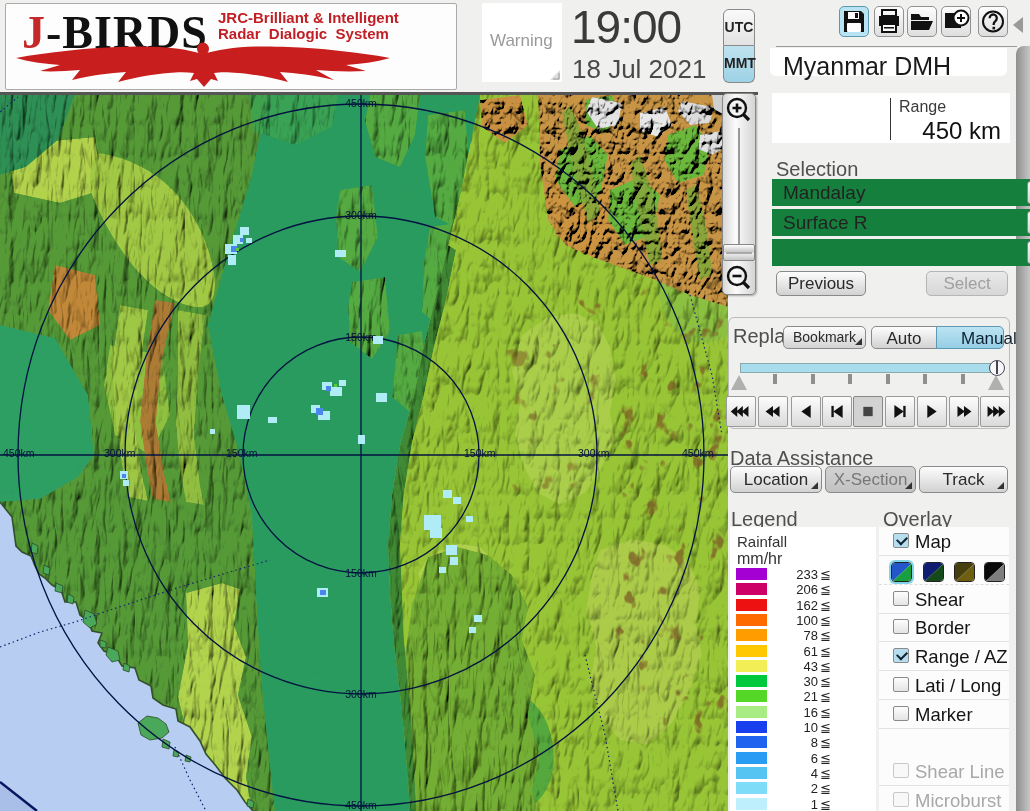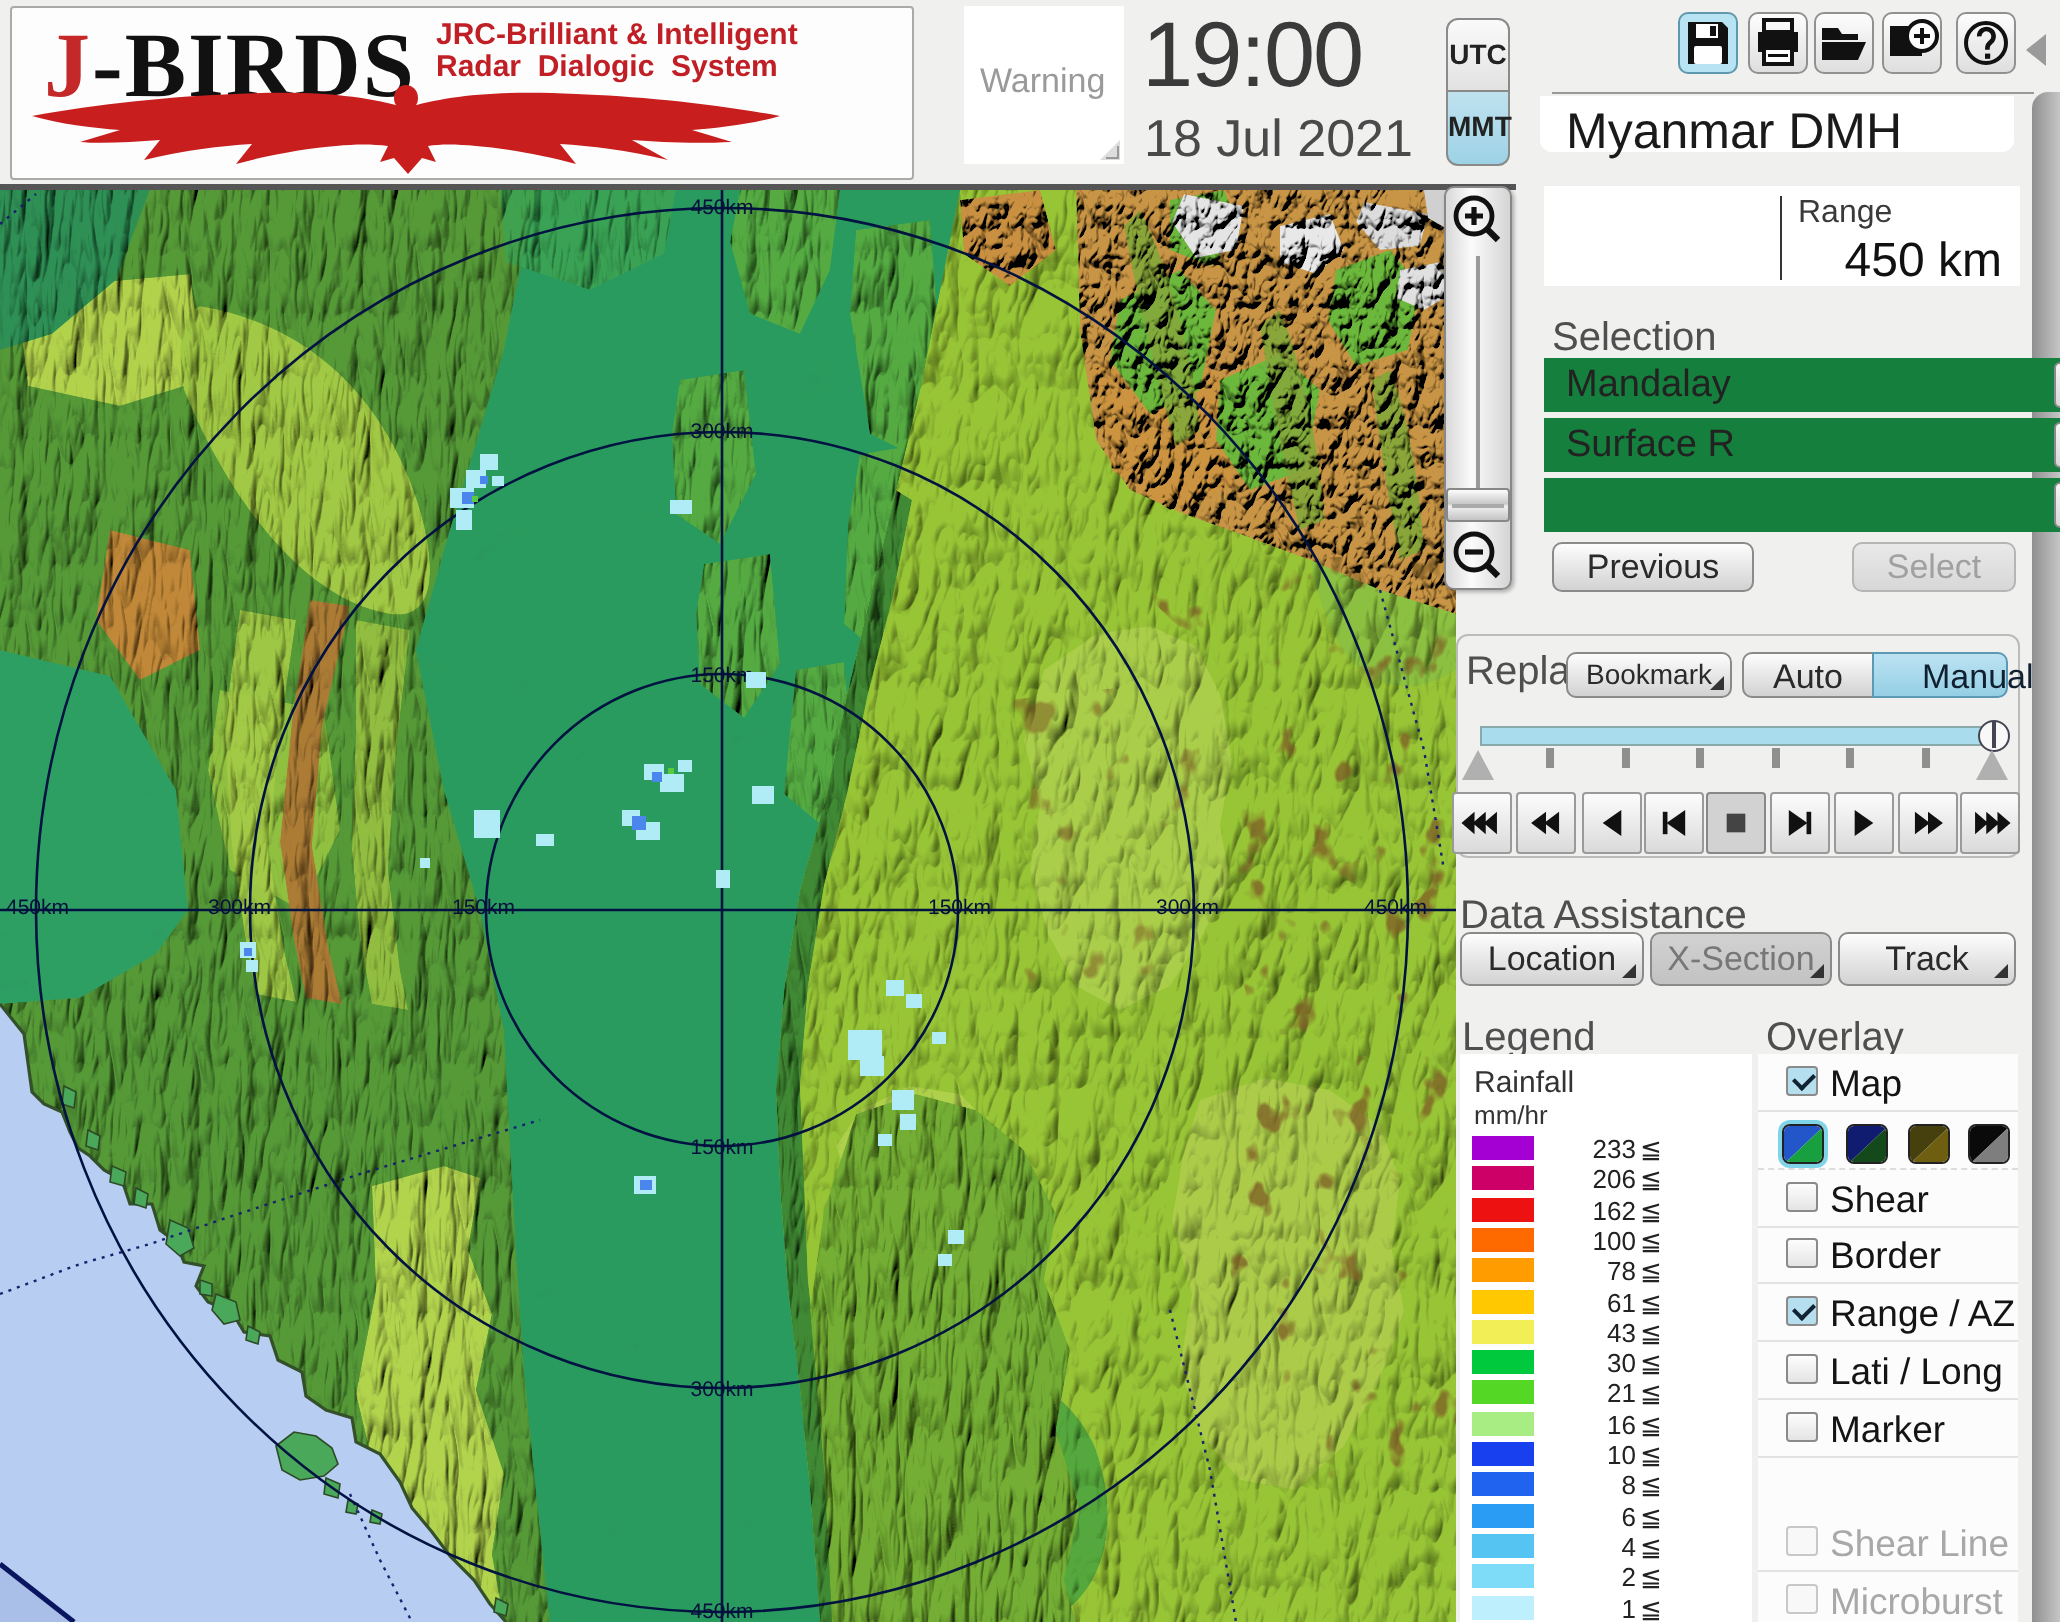--- a/index.html
+++ b/index.html
@@ -46,21 +46,21 @@
 #rangeVline { left:890px; top:98px; width:1px; height:42px; background:#333; }
 #rangeLbl { left:899px; top:98px; font-size:16px; color:#3a3a3a; }
 #rangeVal { left:880px; top:117px; width:121px; text-align:right; font-size:24px; color:#111; }
 #selLbl { left:776px; top:158px; }
 .ddrow { left:772px; width:274px; height:27px; background:#15803d; }
 .ddrow .txt { position:absolute; left:11px; top:3px; font-size:19px; color:#222; }
 .ddbtn { position:absolute; right:2px; top:2px; width:17px; height:23px; background:linear-gradient(#f6f6f6,#d8d8d8); border:1px solid #8a8a8a; border-radius:3px; }
 .ddbtn::after { content:""; position:absolute; left:4px; top:9px; width:0; height:0; border-left:4px solid transparent; border-right:4px solid transparent; border-top:5px solid #222; }
 #dd1 { top:179px; } #dd2 { top:209px; } #dd3 { top:239px; }
 .pbtn { height:25px; border:1px solid #8a8a8a; border-radius:5px; background:linear-gradient(#fdfdfd,#d2d2d2); font-size:17px; color:#2a2a2a; text-align:center; line-height:23px; }
-#prevBtn { left:776px; top:271px; width:101px; }
+#prevBtn { left:776px; top:271px; width:90px; }
 #selBtn { left:926px; top:271px; width:82px; background:linear-gradient(#e9e9e9,#d7d7d7); border-color:#b5b5b5; color:#a0a0a0; }
 
 #replayGrp { left:728px; top:317px; width:282px; height:112px; border:1px solid #bbb; border-radius:6px; }
 #replayLbl { left:733px; top:325px; }
 #bookmarkBtn { left:783px; top:326px; width:83px; height:23px; font-size:14px; line-height:21px; }
 #autoBtn { left:871px; top:326px; width:66px; height:23px; border-radius:5px 0 0 5px; font-size:17px; }
 #manualBtn { left:936px; top:326px; width:68px; height:23px; border-radius:0 5px 5px 0; background:linear-gradient(#bce3f2,#95cfe5); border-color:#5b99b5; color:#102030; font-size:17px;padding-left:24px; }
 .cornerTri { position:absolute; right:3px; bottom:3px; width:0; height:0; border-left:7px solid transparent; border-bottom:7px solid #333; }
 #rslider { left:740px; top:363px; width:251px; height:10px; background:#a9dcec; border:1px solid #8aa; }
 #rcircle { left:989px; top:360px; width:16px; height:16px; background:#f8f8f8; border:1.5px solid #445; border-radius:50%; }
@@ -72,21 +72,21 @@
 
 #daLbl { left:730px; top:447px; }
 .dabtn { top:466px; height:27px; font-size:17px; line-height:25px; }
 #daLoc { left:730px; width:92px; }
 #daXsec { left:825px; width:91px; background:linear-gradient(#d2d2d2,#c2c2c2); }
 #daTrack { left:919px; width:89px; }
 
 #legLbl { left:731px; top:508px; }
 #legBox { left:730px; top:527px; width:146px; height:284px; background:#fff; }
 #legBox .t1 { position:absolute; left:7px; top:6px; font-size:15px; color:#333; }
-#legBox .t2 { position:absolute; left:7px; top:23px; font-size:13px; color:#333; }
+#legBox .t2 { position:absolute; left:7px; top:23px; font-size:16px; color:#333; }
 .sw { position:absolute; left:6px; width:31px; height:12px; }
 .swv { position:absolute; left:40px; width:48px; text-align:right; font-size:13px; color:#222; }
 .swq { position:absolute; left:90px; font-size:13px; color:#222; }
 
 #ovLbl { left:883px; top:508px; }
 #ovBox { left:879px; top:527px; width:130px; height:284px; background:#fcfcfc; }
 .ovrow { position:absolute; left:0; width:130px; height:29px; border-bottom:1px solid #e2e2e2; }
 .cb { position:absolute; left:14px; top:6px; width:16px; height:15px; border:1px solid #8a8a8a; border-radius:2px; background:linear-gradient(#fdfdfd,#e4e4e4); }
 .cbchk { background:#b5dfee; }
 .cbchk::after { content:""; position:absolute; left:3px; top:2px; width:8px; height:5px; border-left:2.5px solid #123; border-bottom:2.5px solid #123; transform:rotate(-45deg); }

